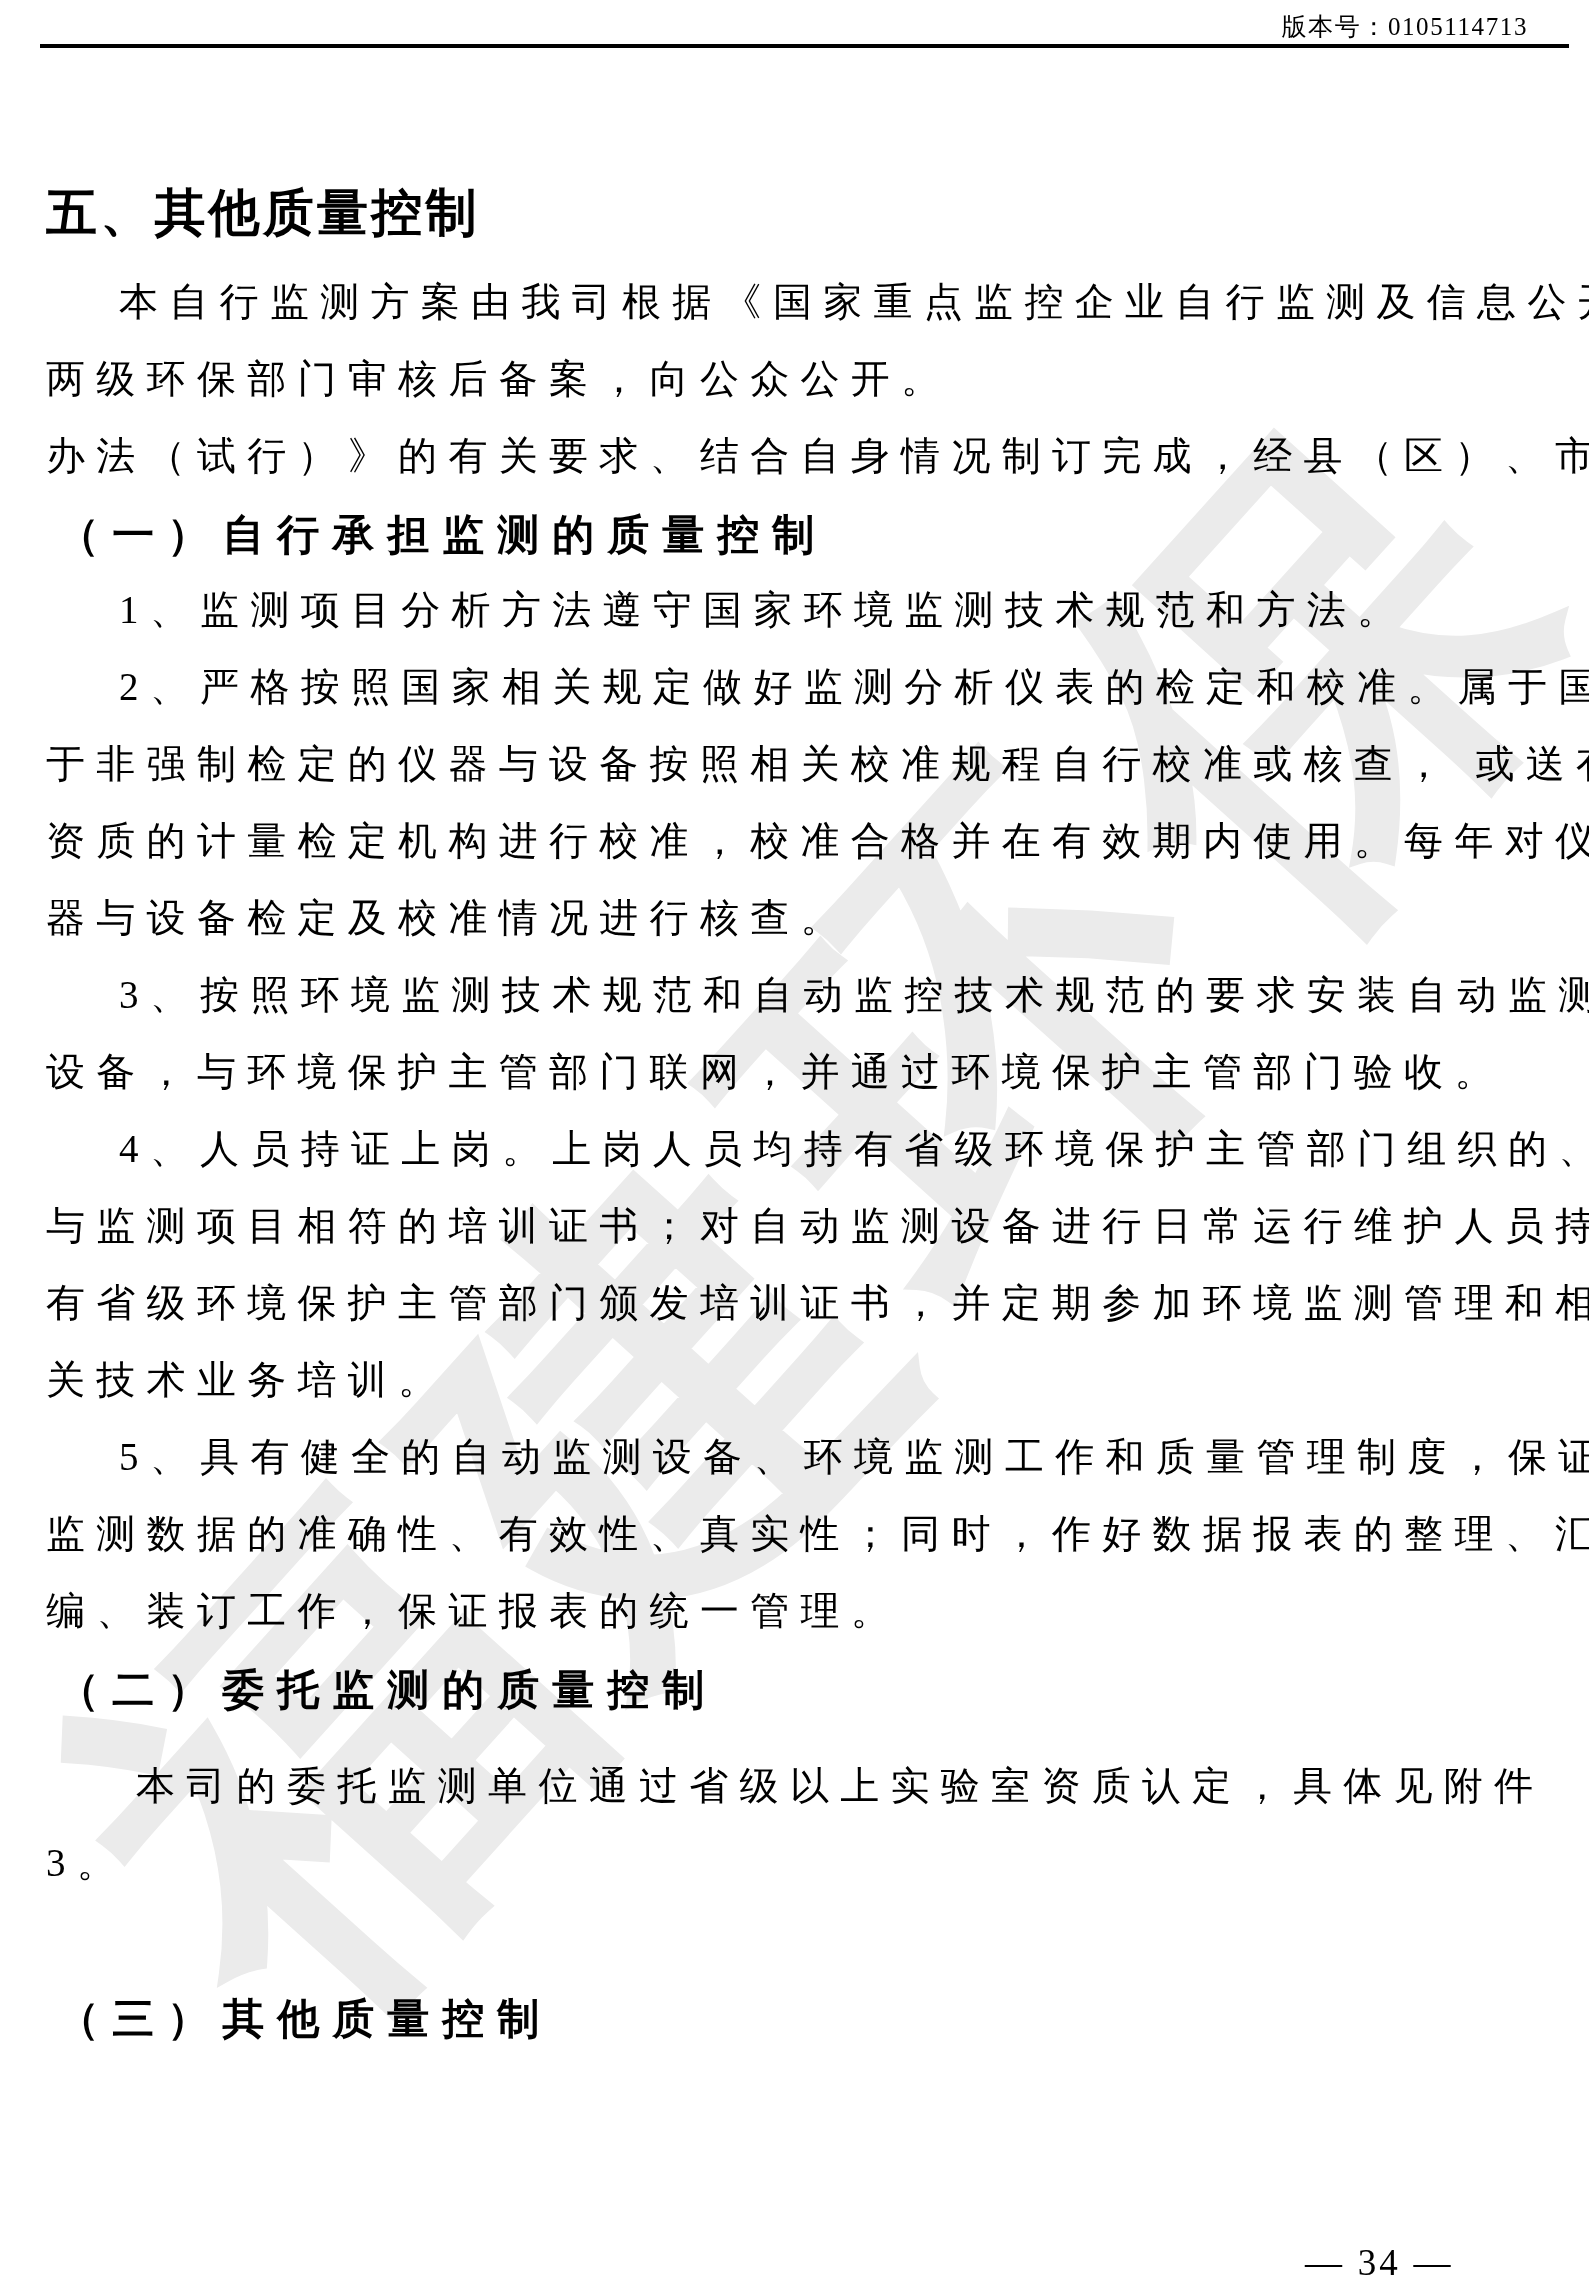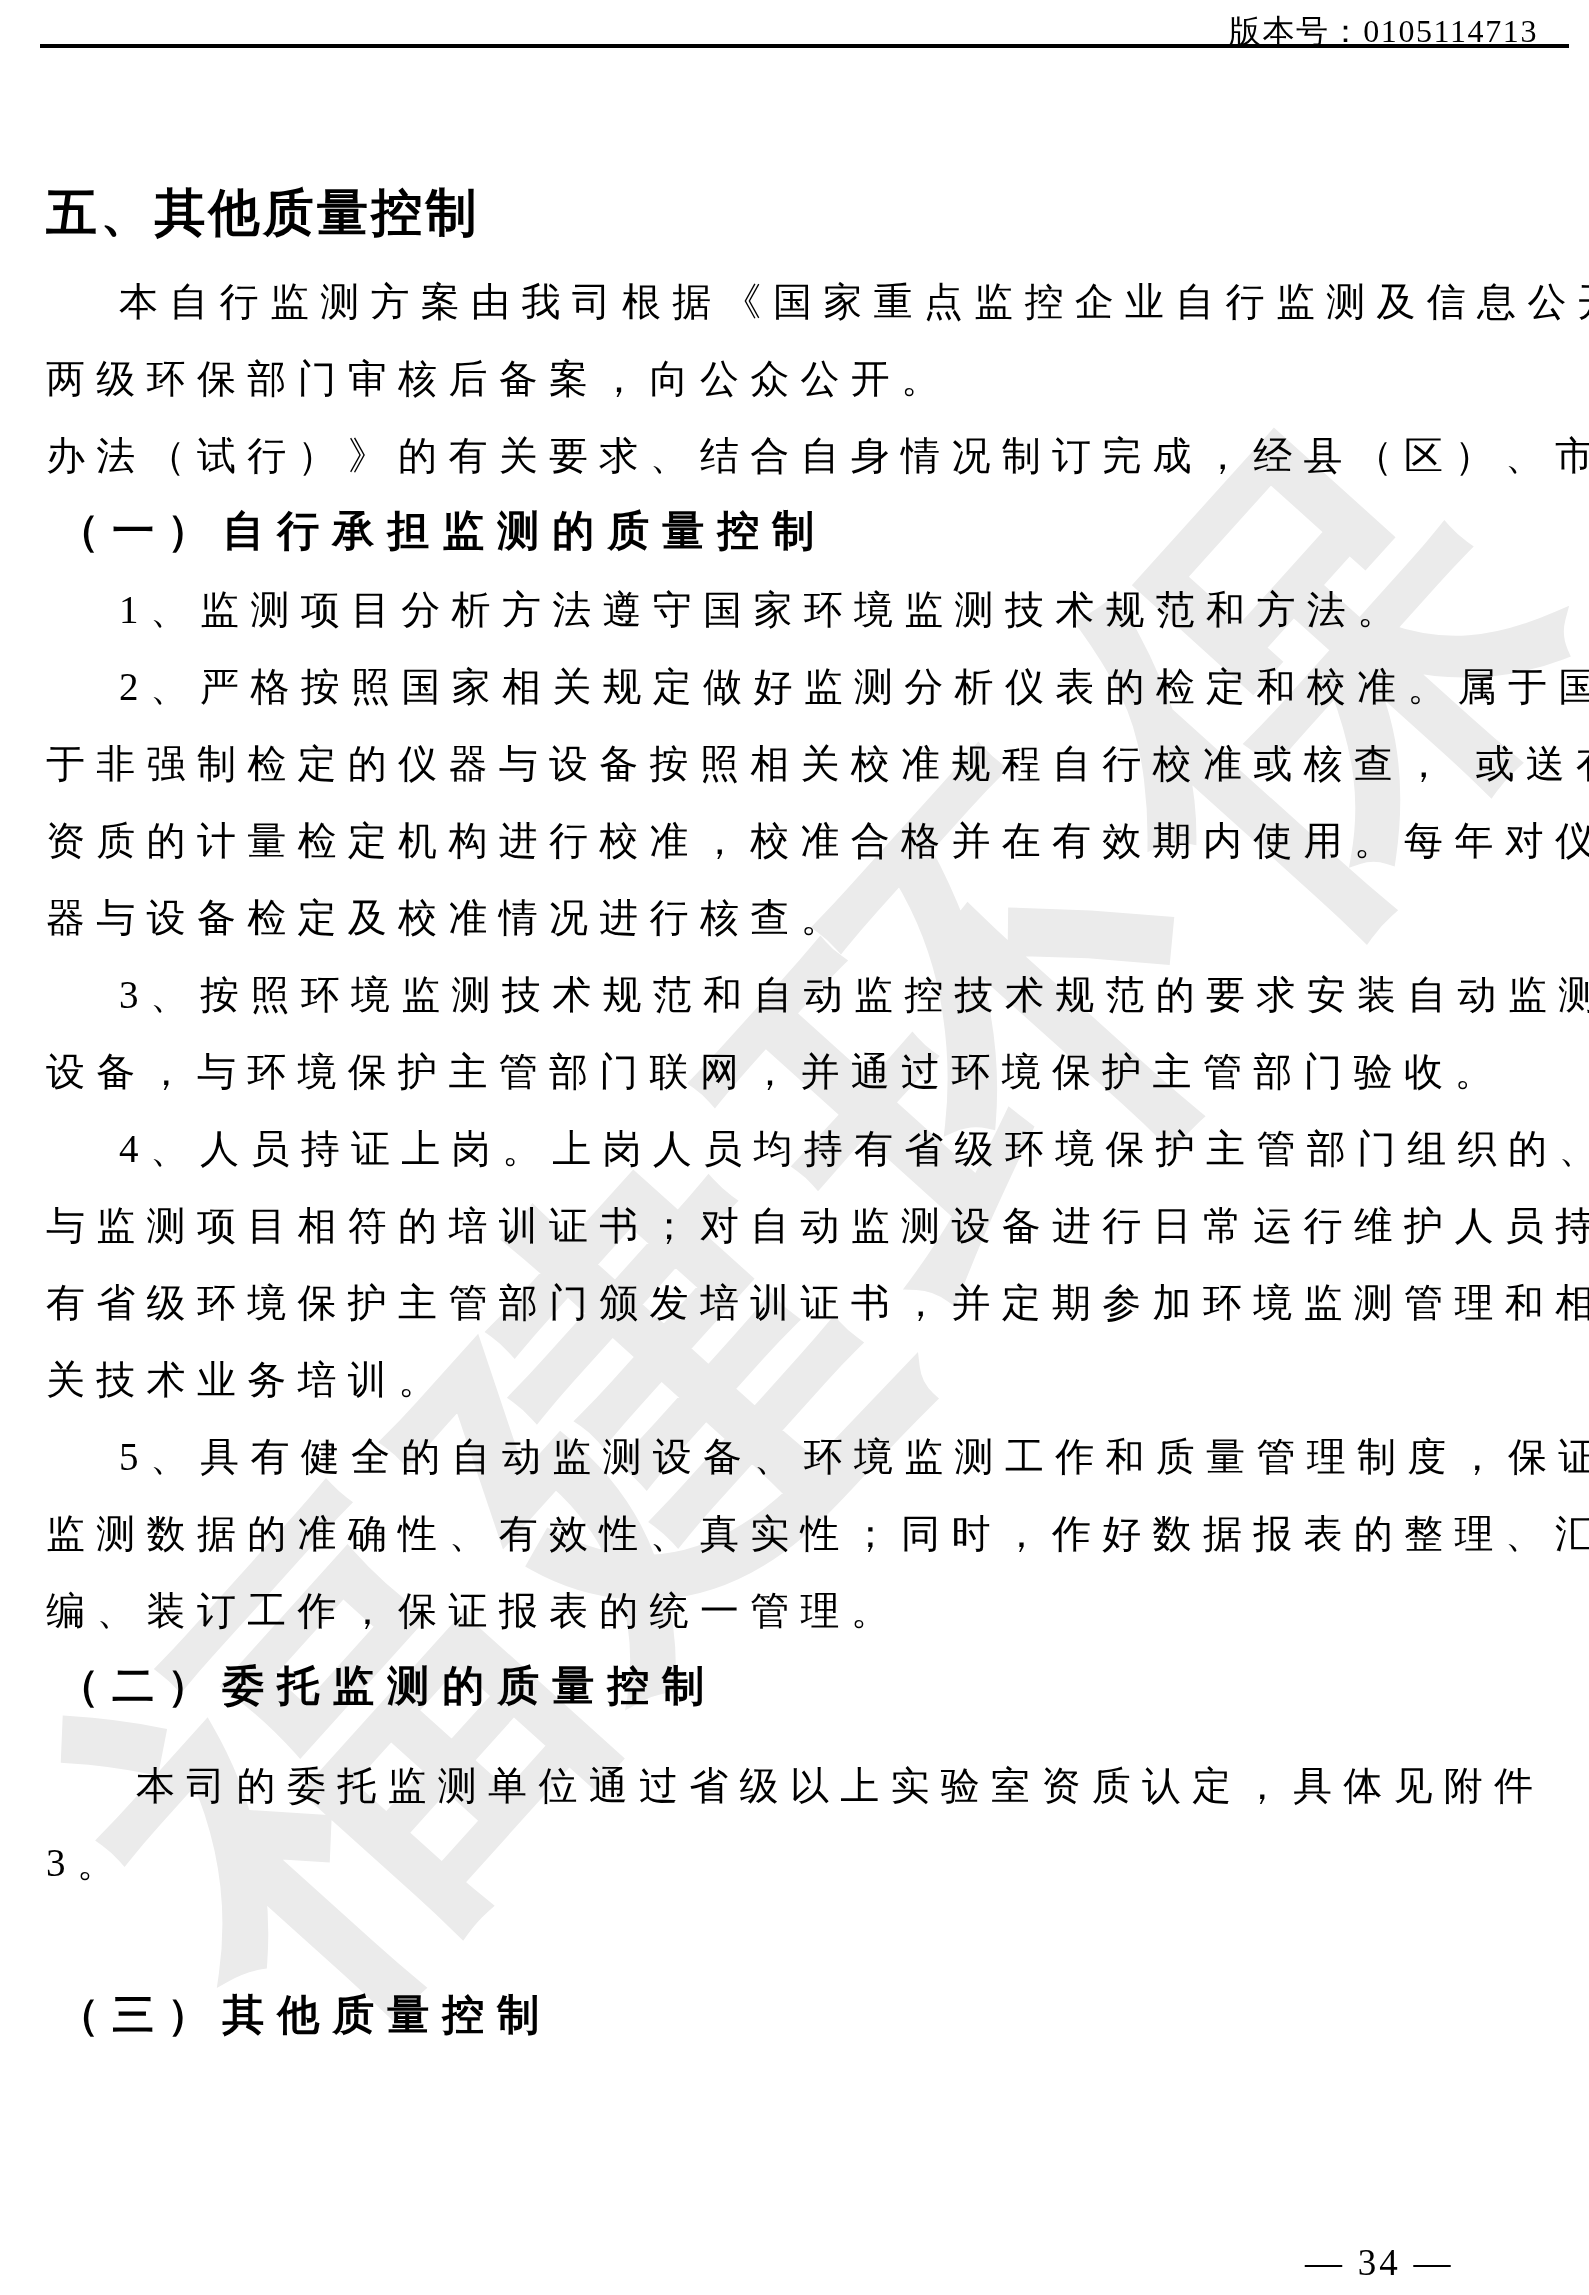--- a/index.html
+++ b/index.html
@@ -19,22 +19,22 @@
     font-weight:bold;
     font-size:452px;
     letter-spacing:36px;
     white-space:nowrap;
     color:#ebebeb;
     z-index:0;
     user-select:none;
   }
   .version{
     position:absolute;
-    top:9.7px;right:52px;
-    font-size:32px;
+    top:9.7px;right:62px;
+    font-size:25px;
     letter-spacing:1.6px;
     z-index:2;
   }
   .rule{
     position:absolute;
     top:44px;left:40px;right:21px;
     height:4px;
     background:#000000;
     z-index:2;
   }
@@ -59,21 +59,21 @@
     font-size:39px;
     letter-spacing:11.3px;
     white-space:nowrap;
   }
   .line.indent{padding-left:73px;}
   .line.wide{padding-left:90px;margin-top:21px;}
   .h2line{
     height:77px;
     line-height:61px;
     padding-left:11.3px;
-    font-family:Liberation Mono, monospace;
+    font-family:Liberation Sans, sans-serif;
     font-weight:bold;
     font-size:42px;
     letter-spacing:13px;
     white-space:nowrap;
   }
   .footer{
     position:absolute;
     top:2241px;left:1305px;width:194px;
     text-align:left;
     font-size:37px;

